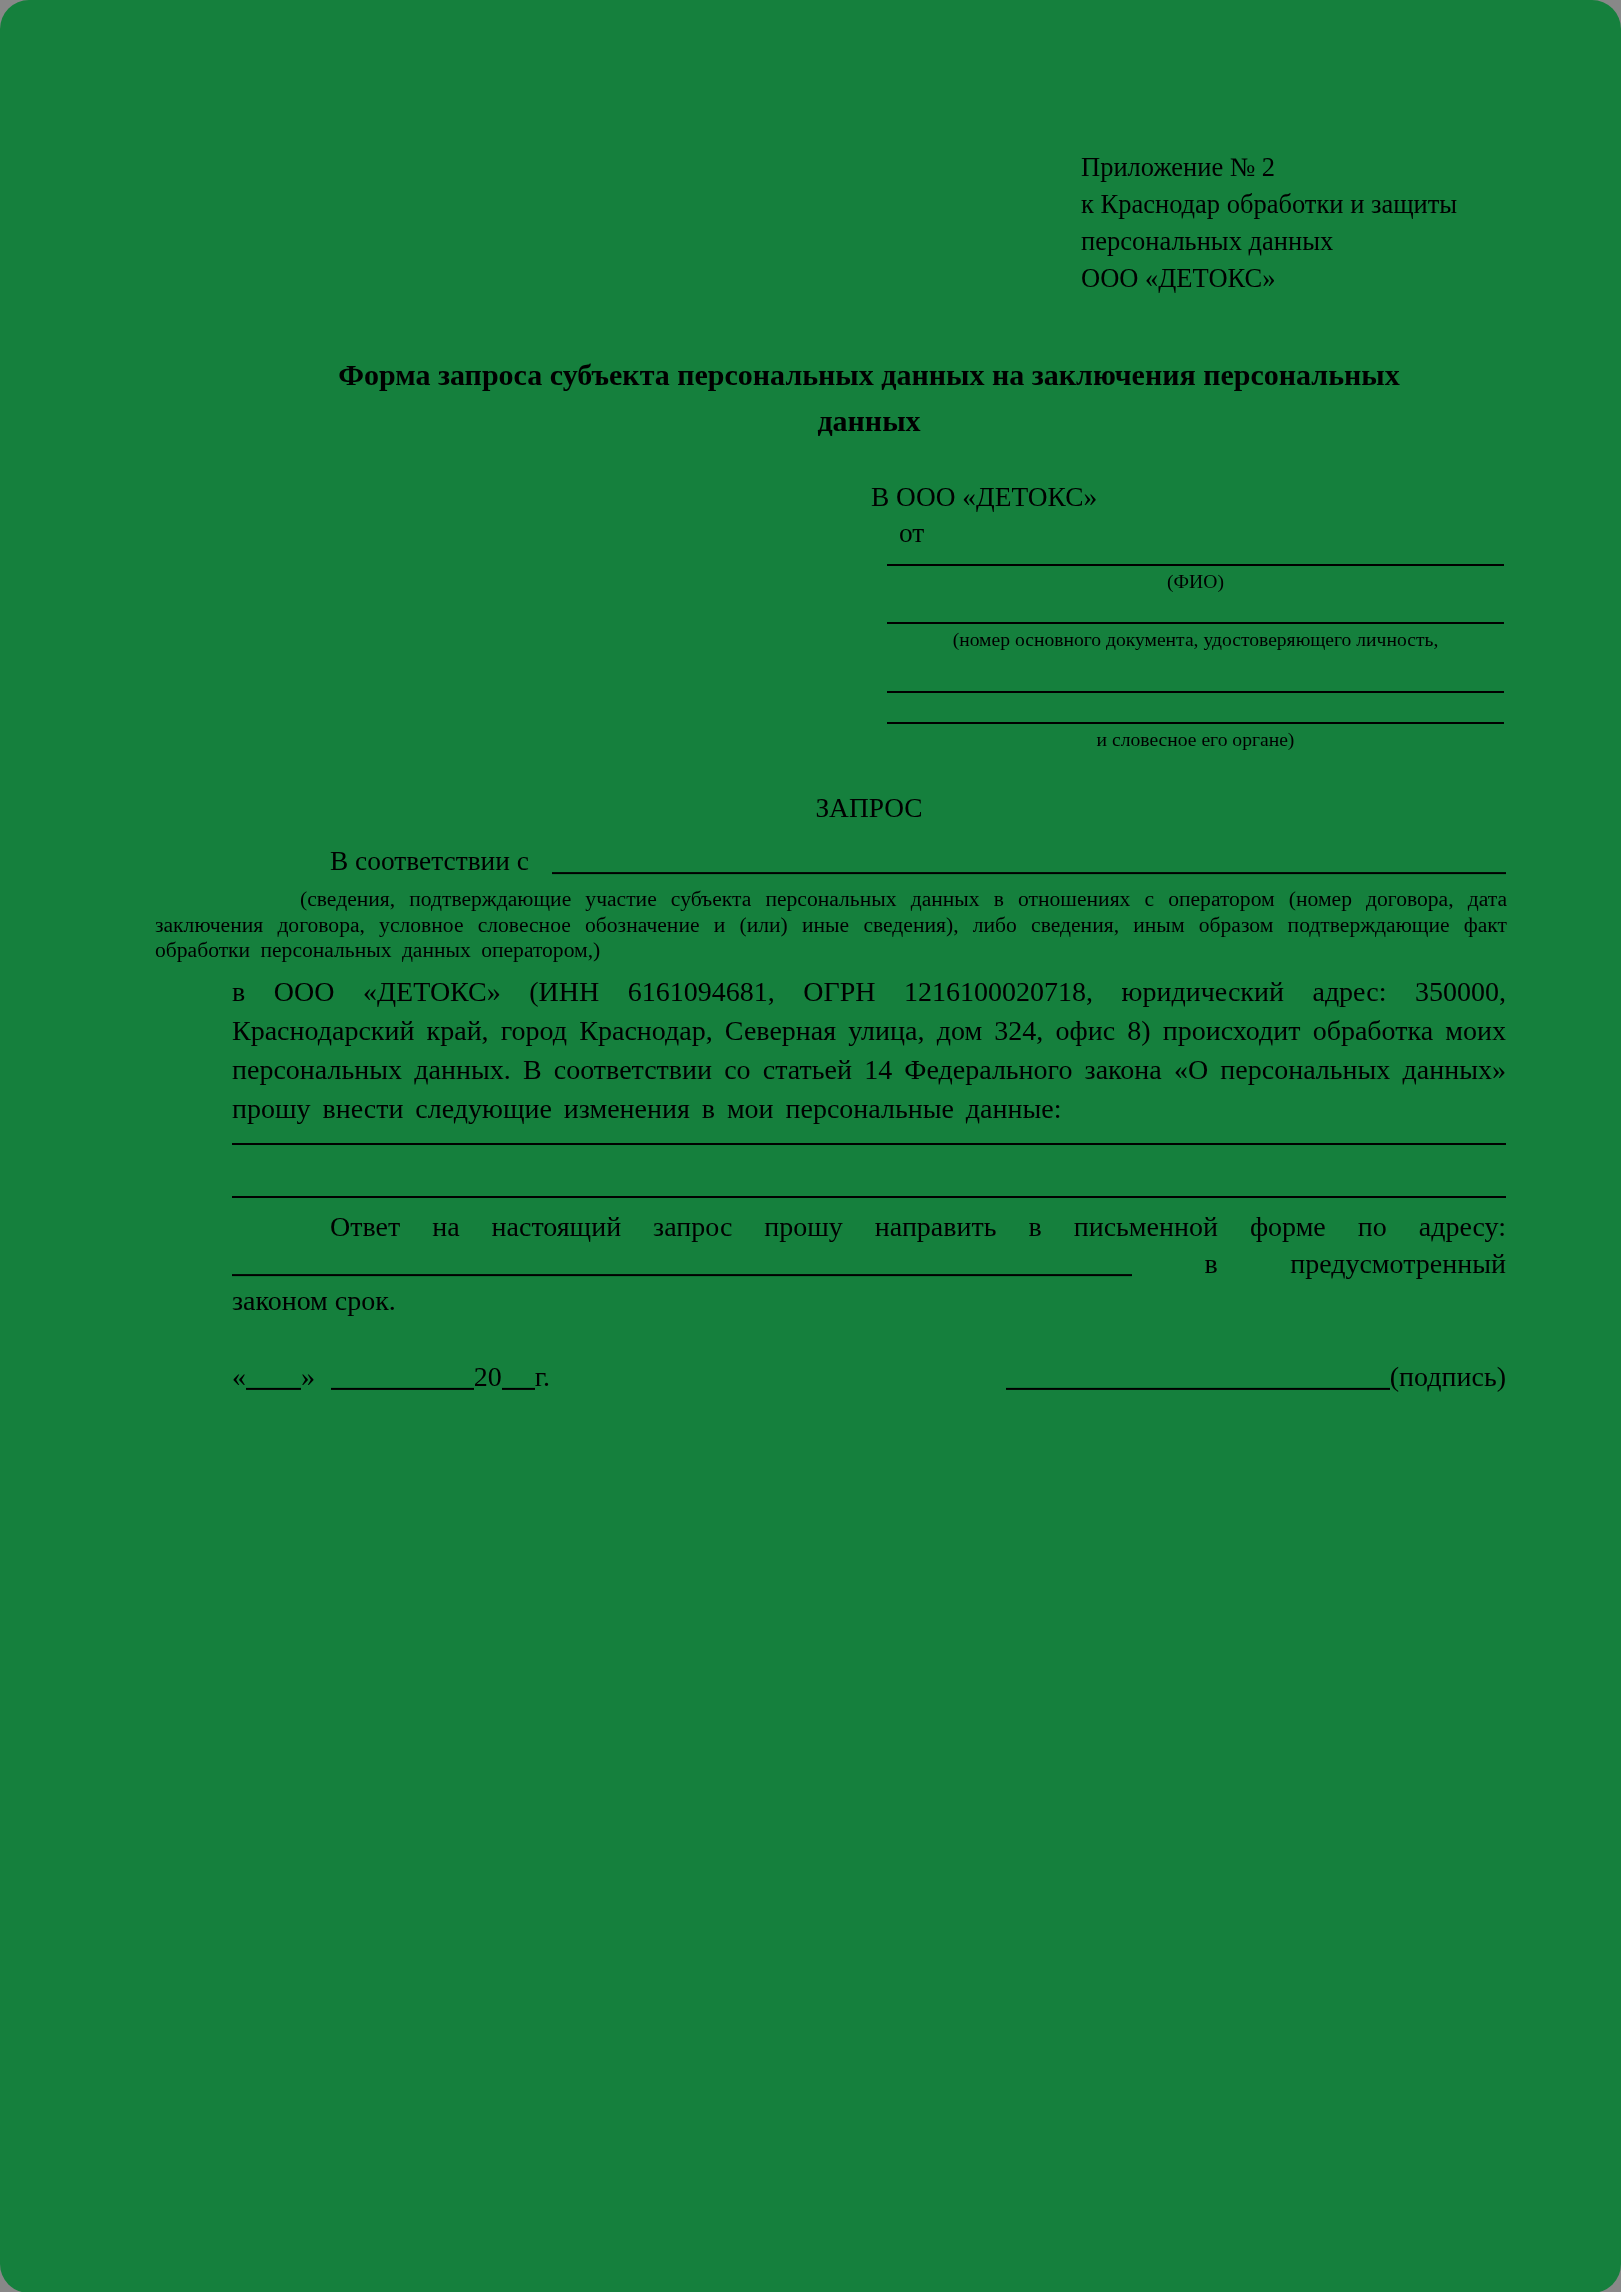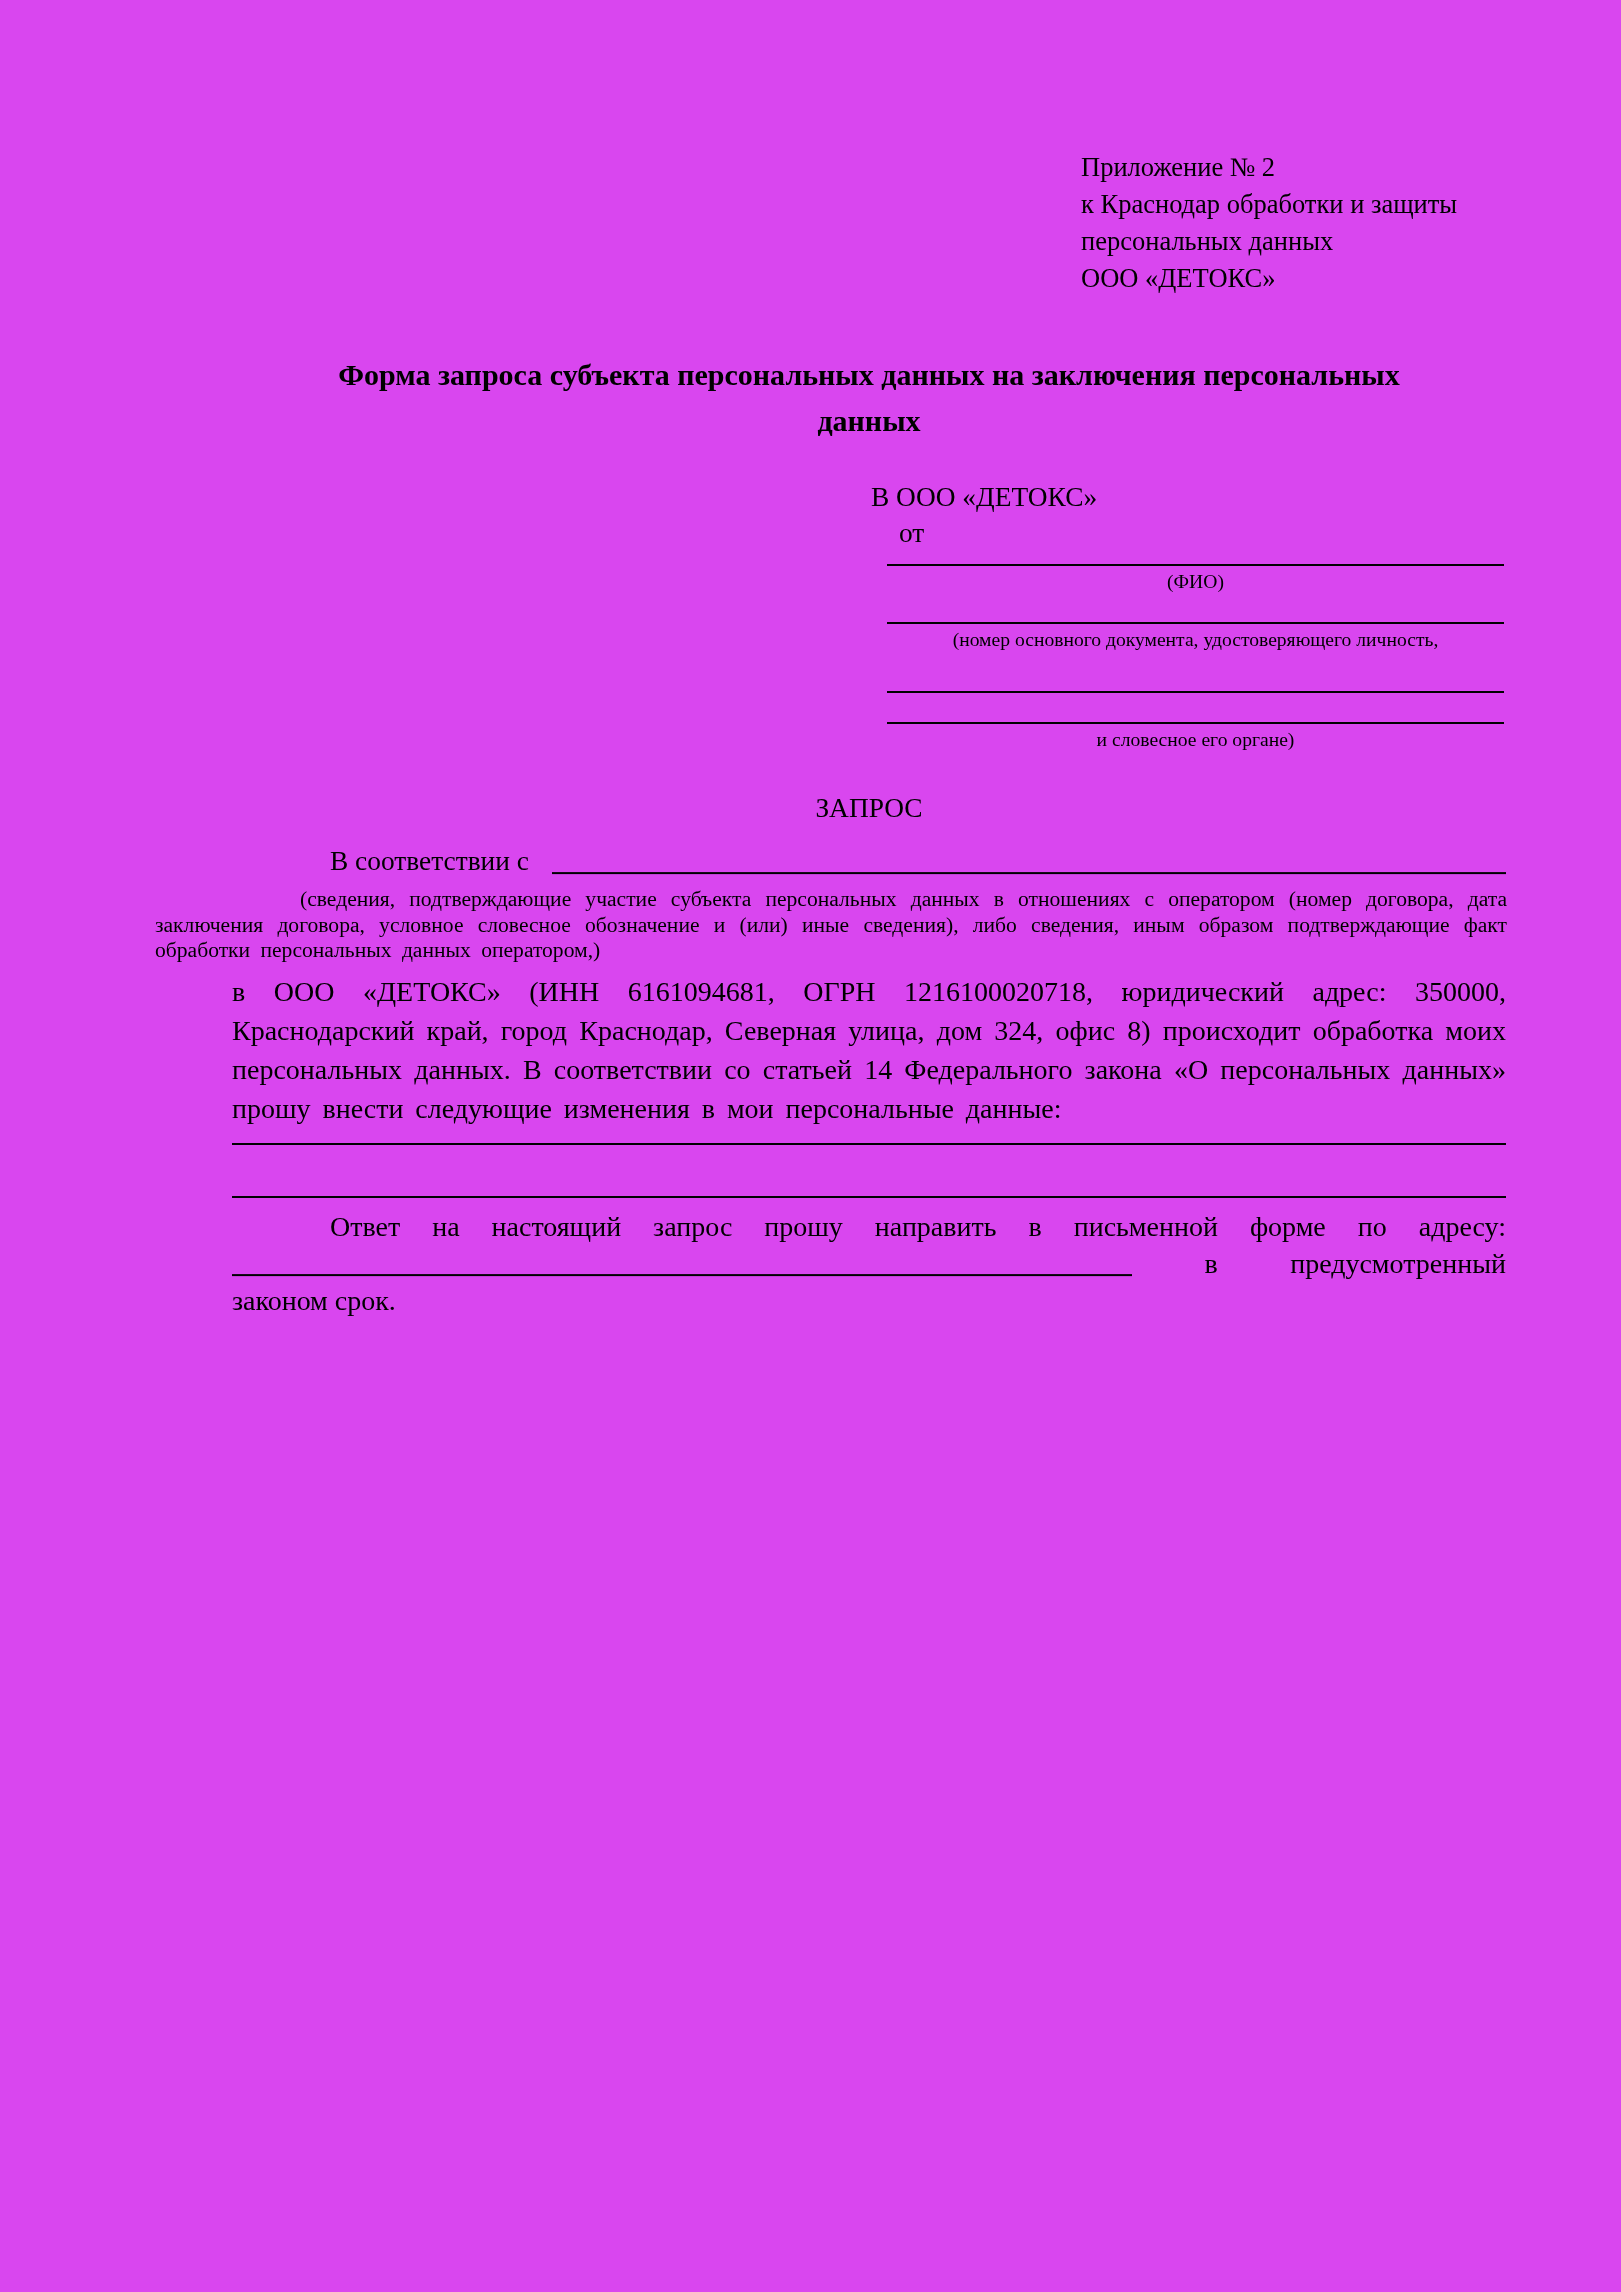--- a/index.html
+++ b/index.html
@@ -1,19 +1,20 @@
 <!DOCTYPE html>
 <html lang="ru"><head>
 <meta charset="utf-8">
 <style>
   html,body{margin:0;padding:0;background:#888;}
   .page{
     width:1621px;height:2293px;position:relative;margin:0 auto;
-    background:#d946ef;color:#000;
+    background:#15803d;color:#000;
     font-family:"Liberation Serif","DejaVu Serif",serif;
+    border-radius:29px;
   }
   .content{position:absolute;left:232px;top:0;width:1274px;}
 
   
   .doc-header{margin-top:149px;margin-left:849px;font-size:26.5px;line-height:37px;}
 
   
   .doc-title{
     margin:55px auto 0 auto;max-width:1147px;
     font-size:30px;font-weight:bold;line-height:46px;text-align:center;
@@ -122,16 +123,20 @@
     <div class="uline-b"></div>
 
     <p class="reply-l1">Ответ на настоящий запрос прошу направить в письменной форме по адресу:</p>
     <div class="reply-l2">
       <span class="addr-fill"></span>
       <span>в</span>
       <span>предусмотренный</span>
     </div>
     <p class="reply-l3">законом срок.</p>
 
+    <div class="footer-row">
+      <span class="date-group"><span>«</span><span class="iul w-day"></span><span>»</span><span class="iul w-month"></span><span>20</span><span class="iul w-year"></span><span>г.</span></span>
+      <span class="sign-group"><span class="iul w-sign"></span><span>(подпись)</span></span>
+    </div>
 
   </div>
 </div>
 
 
 </body></html>

